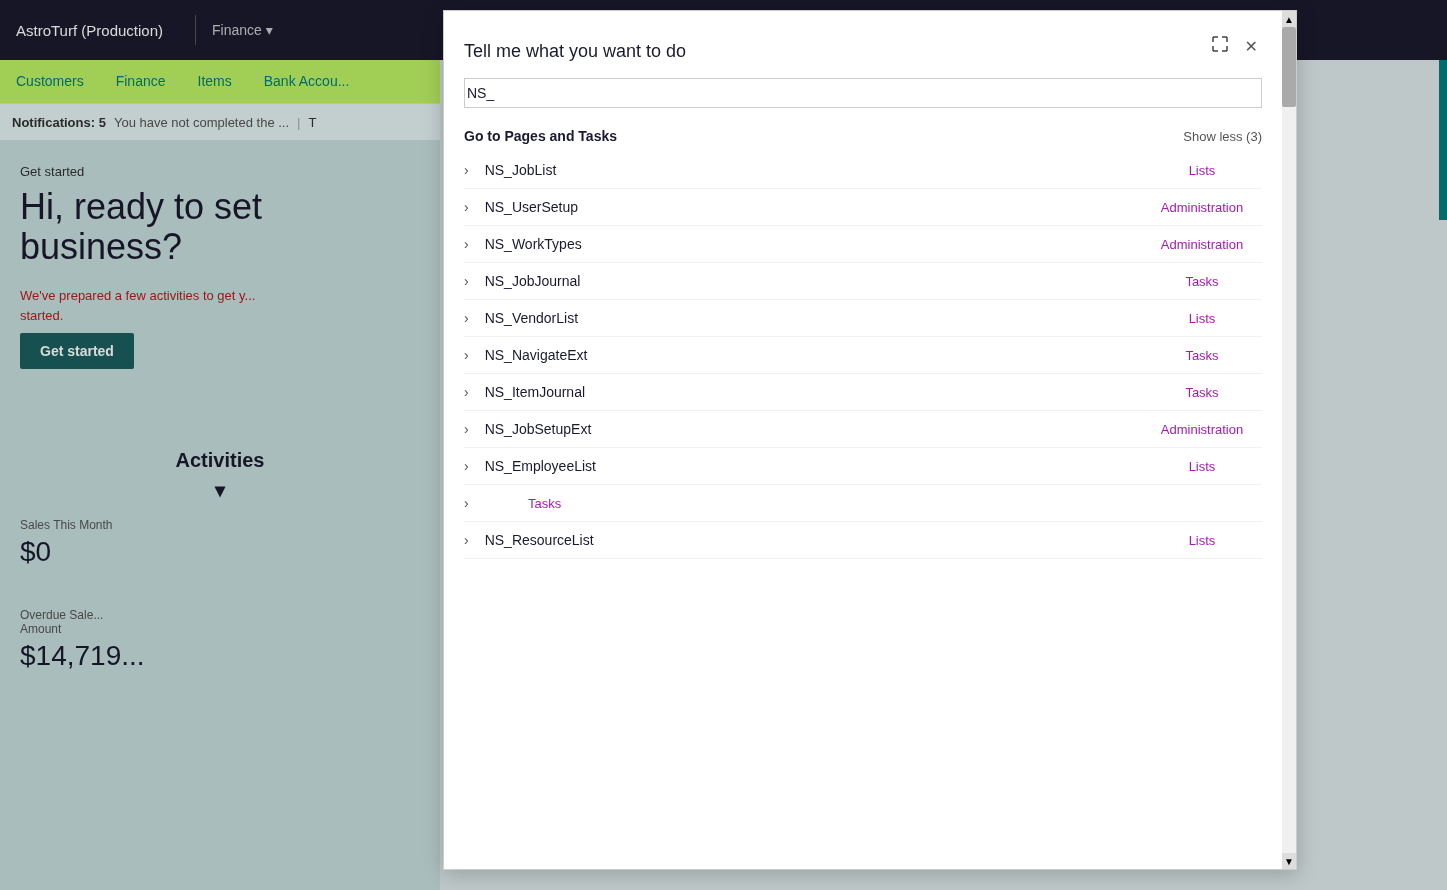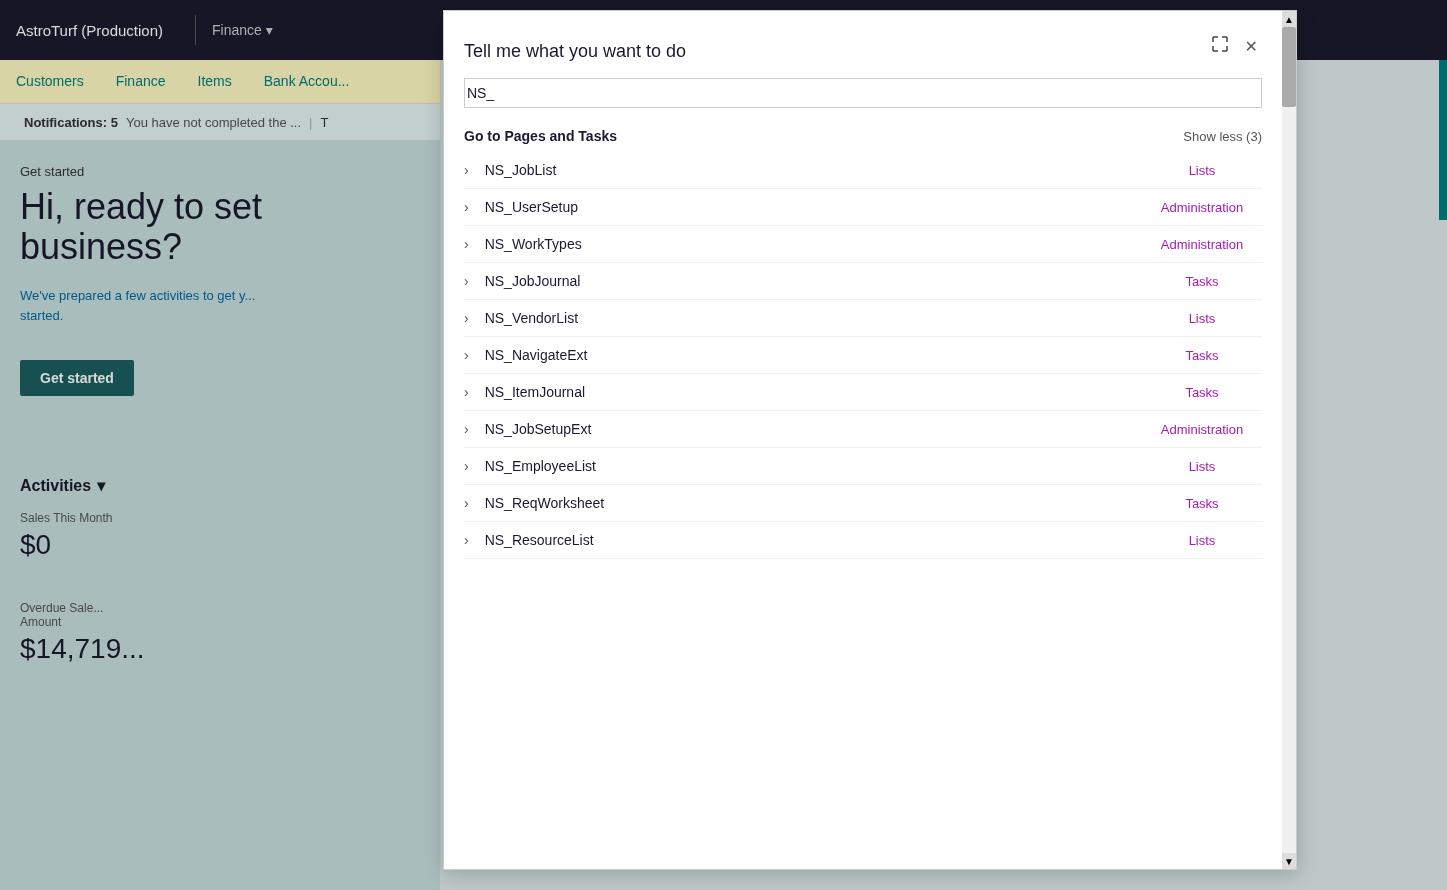--- a/index.html
+++ b/index.html
@@ -23,53 +23,53 @@
     .top-bar-divider {
       width: 1px; height: 30px; background: #555; margin: 0 16px;
     }
     .top-nav-item {
       color: #cccccc; font-size: 14px; display: flex; align-items: center; gap: 4px; cursor: pointer;
     }
 
     
     .nav-bar {
       position: absolute; top: 60px; left: 0; width: 440px; height: 44px;
-      background: #fef9c3; display: flex; align-items: center; padding: 0 0px;
+      background: #bef264; display: flex; align-items: center; padding: 0 0px;
       border-bottom: 1px solid #ddd; z-index: 1;
     }
     .nav-item {
       color: #008080; font-size: 14px; padding: 0 16px; height: 100%; display: flex; align-items: center; cursor: pointer; border-bottom: 2px solid transparent;
     }
 
     
     .notif-bar {
       position: absolute; top: 104px; left: 0; width: 440px; height: 36px;
-      background: #e6f2f2; display: flex; align-items: center; padding: 0 24px;
+      background: #e6f2f2; display: flex; align-items: center; padding: 0 12px;
       z-index: 1; font-size: 13px; color: #333; gap: 8px;
     }
     .notif-count { font-weight: 600; }
     .notif-text { color: #555; }
     .notif-sep { color: #aaa; }
 
     
     .main-content {
       position: absolute; top: 140px; left: 0; width: 440px; bottom: 0;
       background: #c8dede; padding: 24px 20px;
     }
     .get-started-label { font-size: 13px; color: #333; margin-bottom: 8px; }
     .get-started-heading { font-size: 36px; font-weight: 300; color: #1a1a2e; line-height: 1.1; margin-bottom: 20px; }
-    .get-started-sub { font-size: 13px; color: #0369a1; margin-bottom: 35px; line-height: 1.5; }
+    .get-started-sub { font-size: 13px; color: #b91c1c; margin-bottom: 8px; line-height: 1.5; }
     .get-started-btn {
       background: #1a5f5f; color: white; border: none; padding: 10px 20px;
       font-size: 14px; font-weight: 600; cursor: pointer; border-radius: 2px;
       margin-bottom: 40px;
     }
 
     .activities-section { margin-top: 40px; }
-    .activities-heading { font-size: 16px; font-weight: 600; color: #1a1a2e; display: flex; align-items: center; gap: 6px; margin-bottom: 16px; }
+    .activities-heading { font-size: 20px; font-weight: 600; color: #1a1a2e; display: flex; align-items: center; gap: 6px; margin-bottom: 16px; flex-direction: column; }
 
     .stats-row { display: flex; gap: 40px; flex-direction: column; }
     .stat-block {}
     .stat-label { font-size: 12px; color: #555; margin-bottom: 4px; }
     .stat-value { font-size: 28px; font-weight: 300; color: #1a1a2e; }
 
     
     .right-side {
       position: absolute; top: 60px; right: 0; width: calc(100% - 440px); bottom: 0;
       background: #e0ecec; overflow: hidden;
@@ -262,21 +262,20 @@
       <span class="result-name">NS_JobSetupExt</span>
       <span class="result-category">Administration</span>
     </div>
           <div class="result-item">
       <span class="result-chevron">›</span>
       <span class="result-name">NS_EmployeeList</span>
       <span class="result-category">Lists</span>
     </div>
           <div class="result-item">
       <span class="result-chevron">›</span>
-      <span class="result-name">NS_ReqWorksheet</span>
       <span class="result-category">Tasks</span>
     </div>
           <div class="result-item">
       <span class="result-chevron">›</span>
       <span class="result-name">NS_ResourceList</span>
       <span class="result-category">Lists</span>
     </div>
         </div>
     </div>
   </div>

